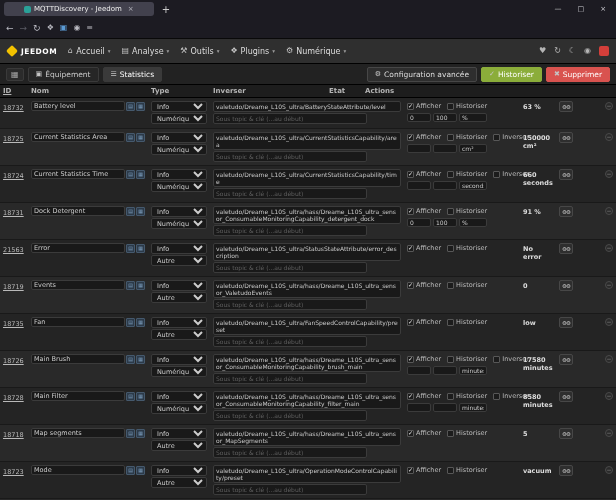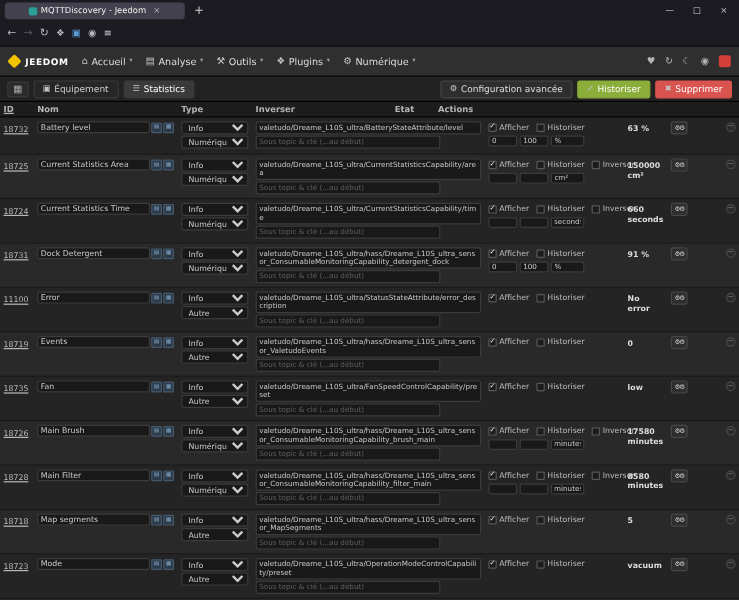--- a/index.html
+++ b/index.html
@@ -390,21 +390,21 @@
     </div>
     <div class="td c-act">
       <div class="act-line">
         <span class="gear-btn">⚙⚙</span>
 
         <span class="more-circle">−</span>
       </div>
     </div>
   </div>
       <div class="tr">
-    <div class="td c-id">11100</div>
+    <div class="td c-id">21563</div>
     <div class="td c-nom">
       <div class="nom-line">
         <input class="inp" value="Error" style="">
         <span class="mini">▤</span>
         <span class="mini">▦</span>
       </div>
 
     </div>
     <div class="td c-type">
       <select class="sel"><option>Info</option></select>

